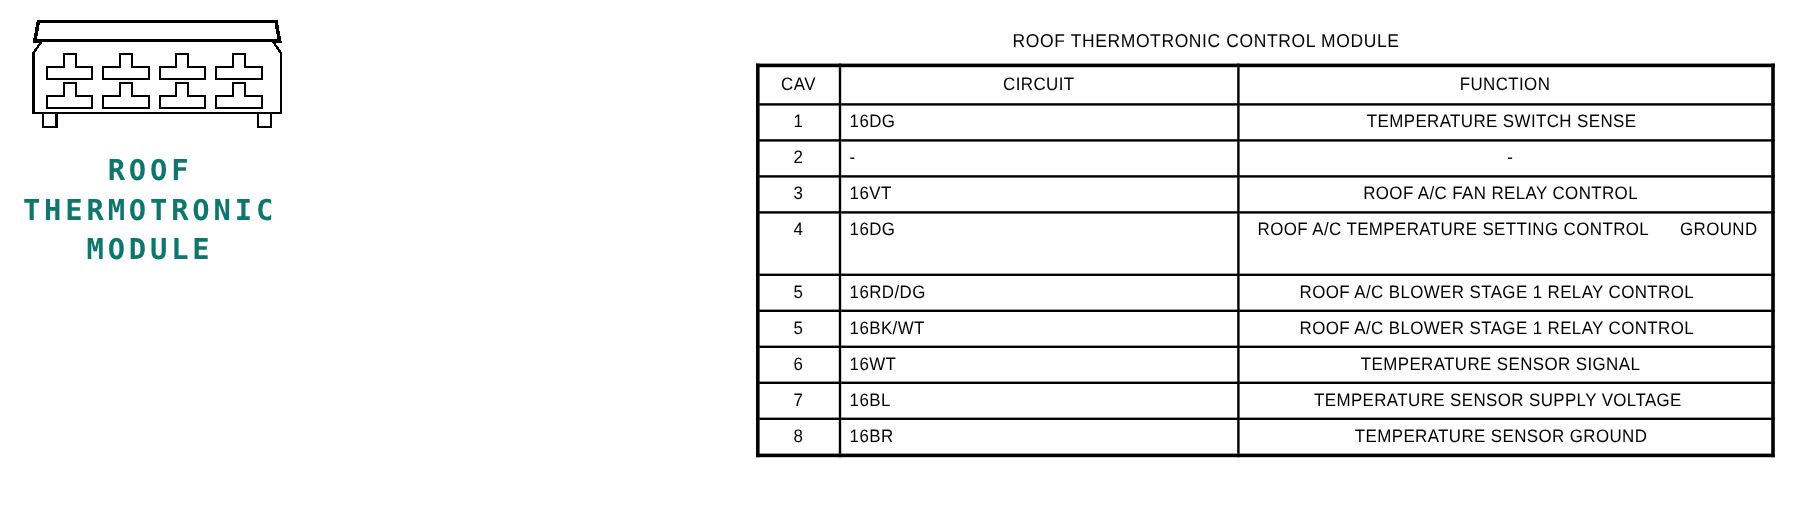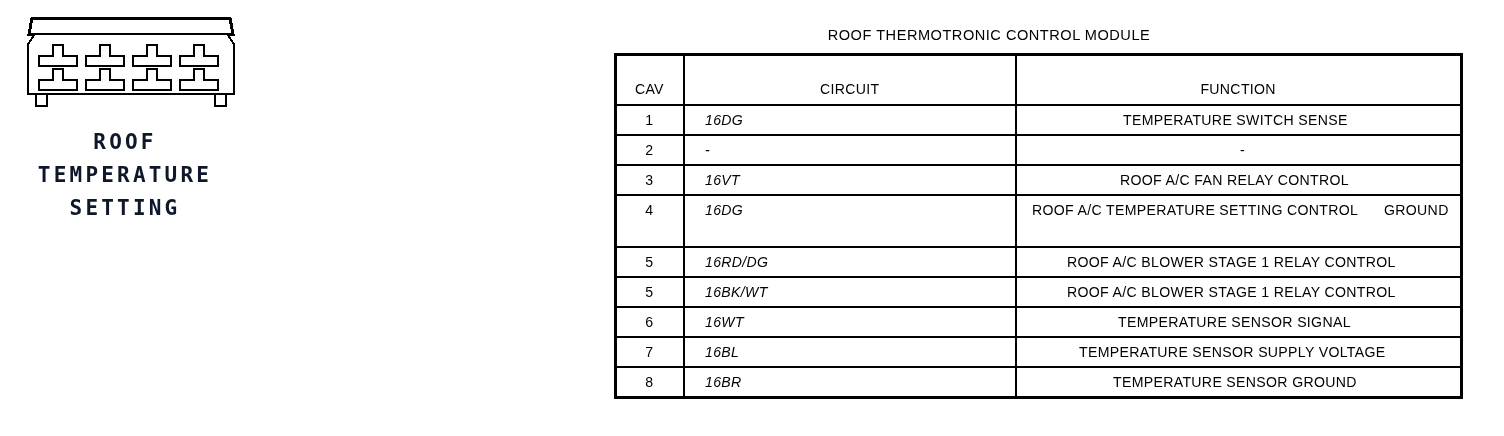--- a/index.html
+++ b/index.html
@@ -40,32 +40,32 @@
   }
 
   #connector-label {
     position: absolute;
     left: 0;
     top: 126px;
     width: 250px;
     text-align: center;
     font-family: "DejaVu Sans Mono", "Liberation Mono", monospace;
     font-weight: bold;
-    font-size: 21px;
+    font-size: 24px;
     line-height: 33px;
     letter-spacing: 3.2px;
-    color: #0f172a;
+    color: #0f766e;
     white-space: nowrap;
   }
   #connector-label .lbl-line { display: block; }
 
   
   #pinout-panel {
     position: absolute;
-    left: 614px;
+    left: 630px;
     top: 26px;
     width: 750px;
   }
 
   #table-title {
     font-size: 15.5px;
     font-weight: normal;
     letter-spacing: 0.55px;
     text-align: center;
     margin: 0 0 9px 0;
@@ -92,35 +92,35 @@
     letter-spacing: 0.35px;
     font-weight: normal;
     font-family: "Liberation Sans", sans-serif;
     vertical-align: top;
     padding: 5px 0 6px 0;
     height: 22px;
     box-sizing: border-box;
   }
   #pinout-table thead th {
     text-align: center;
-    padding: 24px 0 7px 0;
+    padding: 6px 0 7px 0;
   }
   #pinout-table thead th span,
   #pinout-table td span {
     display: inline-block;
     transform: scaleX(0.94);
     transform-origin: left center;
   }
   #pinout-table thead th span { transform-origin: center; }
 
   #pinout-table td.cav-cell {
     text-align: center;
   }
   #pinout-table td.cav-cell span { transform-origin: center; }
-  #pinout-table td.circuit-cell  { padding-left: 20px; font-style: italic; }
+  #pinout-table td.circuit-cell  { padding-left: 7px; }
   #pinout-table td.function-cell { padding-left: 8px; text-align: center; }
 
   #pinout-table td.tall-cell { height: 52px; }
 
   .fn-line { display: block; }
 </style>
 </head>
 <body>
 
 <div id="connector-panel">
@@ -149,22 +149,22 @@
         <path d="M 17 66 L 31 66 L 31 55 L 41 55 L 41 66 L 55 66 L 55 76 L 17 76 Z"></path>
         <path d="M 64 66 L 78 66 L 78 55 L 88 55 L 88 66 L 102 66 L 102 76 L 64 76 Z"></path>
         <path d="M 111 66 L 125 66 L 125 55 L 135 55 L 135 66 L 149 66 L 149 76 L 111 76 Z"></path>
         <path d="M 158 66 L 172 66 L 172 55 L 182 55 L 182 66 L 196 66 L 196 76 L 158 76 Z"></path>
       </g>
     </svg>
   </div>
 
   <div id="connector-label">
     <span class="lbl-line">ROOF</span>
-    <span class="lbl-line">TEMPERATURE</span>
-    <span class="lbl-line">SETTING</span>
+    <span class="lbl-line">THERMOTRONIC</span>
+    <span class="lbl-line">MODULE</span>
   </div>
 
 </div>
 
 <div id="pinout-panel">
 
   <div id="table-title">ROOF THERMOTRONIC CONTROL MODULE</div>
 
   <table id="pinout-table">
     <colgroup>

